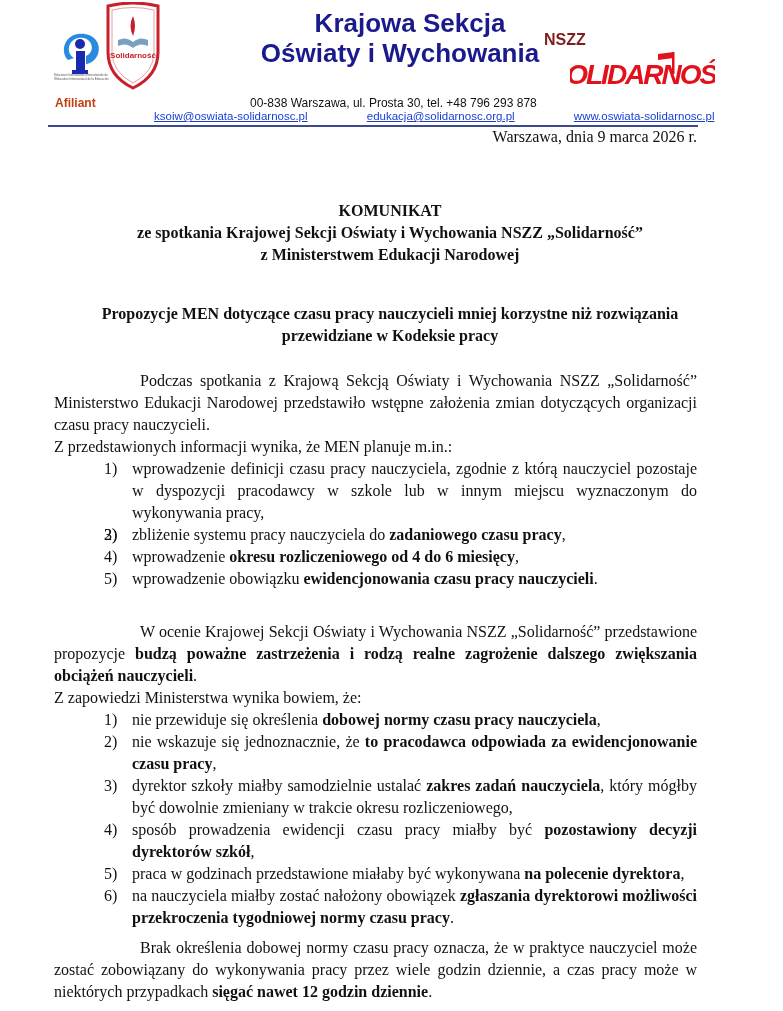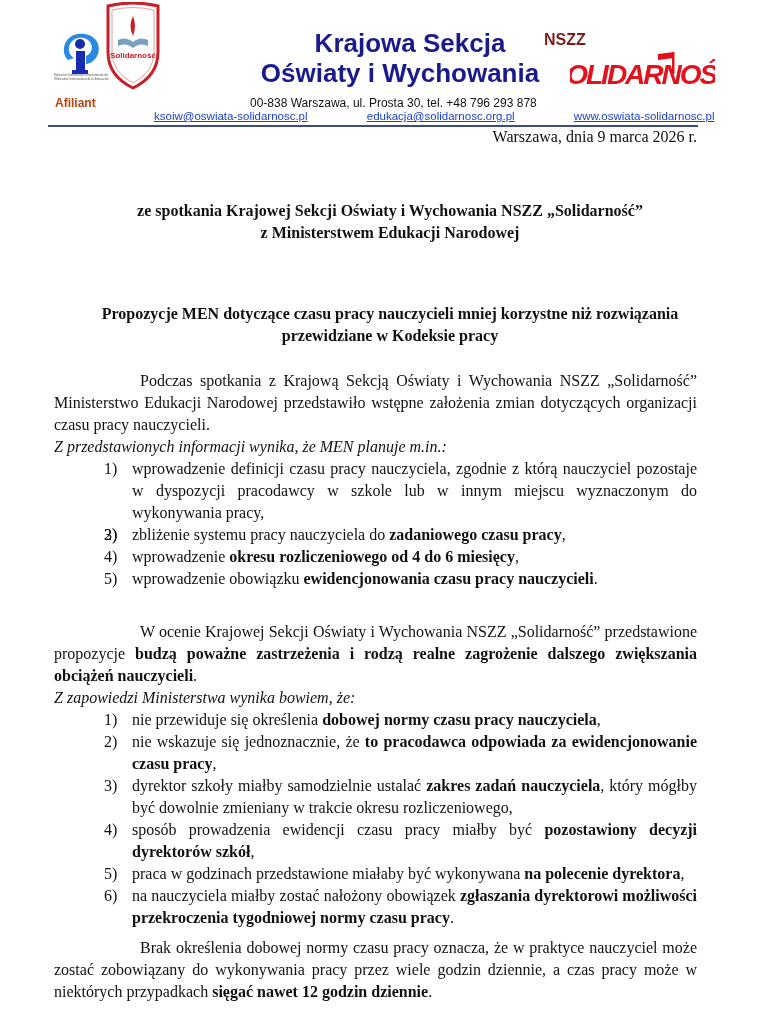--- a/index.html
+++ b/index.html
@@ -5,41 +5,41 @@
   * { margin: 0; padding: 0; box-sizing: border-box; }
   html, body { width: 783px; height: 1011px; background: #ffffff; overflow: hidden; }
   body { position: relative; font-family: "Liberation Serif", serif; color: #111; }
 
   .abs { position: absolute; }
 
   
   .logo-ei { left: 58px; top: 30px; width: 46px; height: 60px; }
   .logo-ei-text { left: 54px; top: 74px; width: 60px; font-family: "Liberation Sans", sans-serif; font-size: 3px; line-height: 3.5px; color: #555; }
   .logo-shield { left: 104px; top: 2px; width: 58px; height: 88px; }
-  .org-title { left: 250px; top: 28px; width: 300px; font-family: "Liberation Sans", sans-serif; font-weight: bold; font-size: 26px; line-height: 30px; color: #1a1a8c; text-align: center; }
+  .org-title { left: 250px; top: 8px; width: 300px; font-family: "Liberation Sans", sans-serif; font-weight: bold; font-size: 26px; line-height: 30px; color: #1a1a8c; text-align: center; }
   .org-title .l1 { display: block; padding-left: 20px; }
   .org-title .l2 { display: block; }
   .nszz { left: 544px; top: 31px; font-family: "Liberation Sans", sans-serif; font-weight: bold; font-size: 16px; color: #7f1d1d; }
   .solid-logo { left: 570px; top: 50px; width: 145px; height: 42px; }
 
   .afiliant { left: 55px; top: 96px; font-family: "Liberation Sans", sans-serif; font-weight: bold; font-size: 12px; color: #c2410c; }
   .address { left: 250px; top: 96px; font-family: "Liberation Sans", sans-serif; font-size: 12px; color: #111; }
   .contacts { left: 128px; top: 110px; font-family: "Liberation Sans", sans-serif; font-size: 11.5px; }
   .contacts a { color: #1a3fd0; text-decoration: underline; margin-right: 30px; padding-left: 26px; }
   .header-line { left: 48px; top: 125px; width: 650px; height: 2px; background: #3a4a8a; }
   .date { right: 86px; top: 128px; font-size: 16px; }
 
   
   .centered { left: 50px; width: 680px; text-align: center; font-weight: bold; font-size: 16px; line-height: 22px; }
   .komunikat { top: 200px; }
   .subject { top: 303px; }
 
   .content { left: 54px; width: 643px; font-size: 16px; line-height: 22px; text-align: justify; }
   .p { text-indent: 86px; }
-  .plain { text-indent: 0; font-style: italic; }
+  .plain { text-indent: 0; }
   ol.list { list-style: none; margin-left: 50px; }
   ol.list li { position: relative; padding-left: 28px; text-align: justify; }
   ol.list li .num { position: absolute; left: 0; top: 0; }
   b { font-weight: bold; }
 
   .block1 { top: 370px; }
   .block2 { top: 621px; }
   .block3 { top: 937px; }
 </style>
 </head>
@@ -82,20 +82,21 @@
 <div class="abs address">00-838 Warszawa, ul. Prosta 30, tel. +48 796 293 878</div>
 <div class="abs contacts">
   <a>ksoiw@oswiata-solidarnosc.pl</a>
   <a>edukacja@solidarnosc.org.pl</a>
   <a>www.oswiata-solidarnosc.pl</a>
 </div>
 <div class="abs header-line"></div>
 <div class="abs date">Warszawa, dnia 9 marca 2026 r.</div>
 
 <div class="abs centered komunikat">
+  <div>KOMUNIKAT</div>
   <div>ze spotkania Krajowej Sekcji Oświaty i Wychowania NSZZ „Solidarność”</div>
   <div>z Ministerstwem Edukacji Narodowej</div>
 </div>
 
 <div class="abs centered subject">
   <div>Propozycje MEN dotyczące czasu pracy nauczycieli mniej korzystne niż rozwiązania</div>
   <div>przewidziane w Kodeksie pracy</div>
 </div>
 
 <div class="abs content block1">

